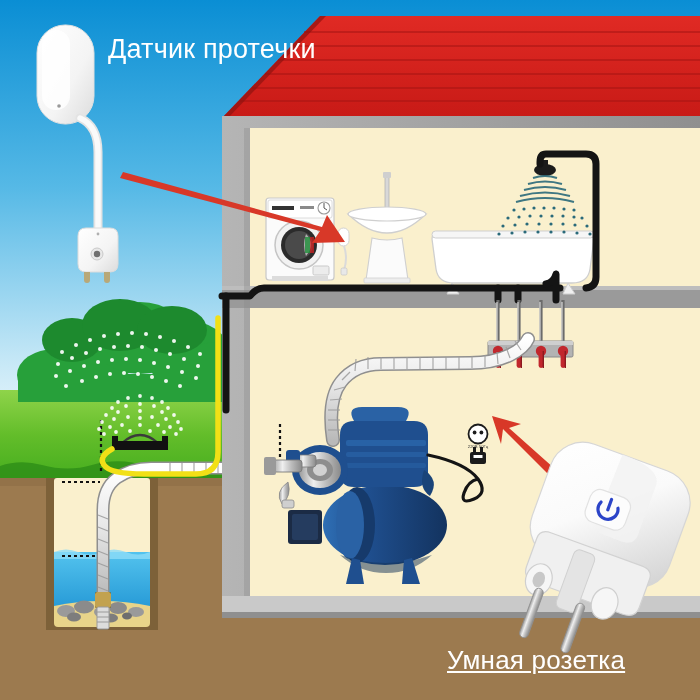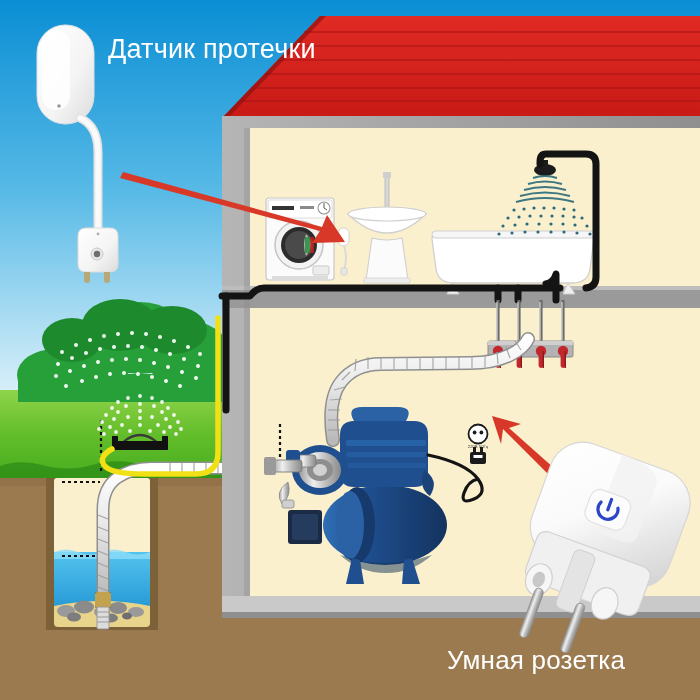--- a/index.html
+++ b/index.html
@@ -1,21 +1,21 @@
 <!DOCTYPE html>
 <html><head>
 <meta charset="utf-8">
 <style>
   html,body{margin:0;padding:0;}
   body{width:700px;height:700px;overflow:hidden;font-family:"Liberation Sans",sans-serif;background:#fff;}
   #stage{position:relative;width:700px;height:700px;overflow:hidden;}
   #stage svg{position:absolute;top:0;left:0;}
   .lbl{position:absolute;color:#ffffff;font-family:"Liberation Sans",sans-serif;white-space:nowrap;}
   #title-leak{left:108px;top:34px;font-size:27px;letter-spacing:.2px;}
-  #title-socket{left:447px;top:645px;font-size:26px;letter-spacing:.2px;}
+  #title-socket{left:447px;top:645px;font-size:26px;letter-spacing:.2px;text-decoration:underline;}
   .tiny{font-size:4.2px;fill:#333;font-family:"Liberation Sans",sans-serif;}
 </style>
 </head>
 <body>
 
 <div id="stage">
 
 <svg width="700" height="700" viewBox="0 0 700 700">
   <defs>
     <linearGradient id="sky" x1="0" y1="0" x2="0" y2="1">

